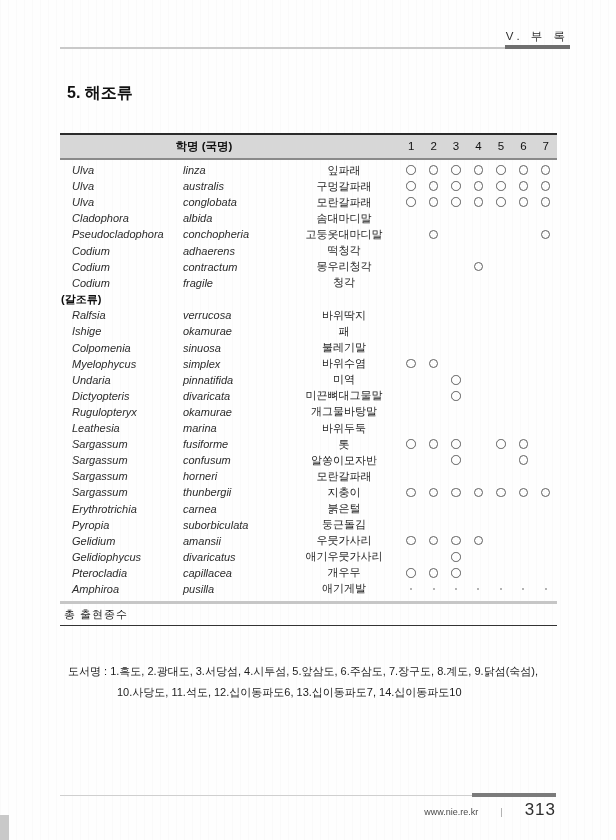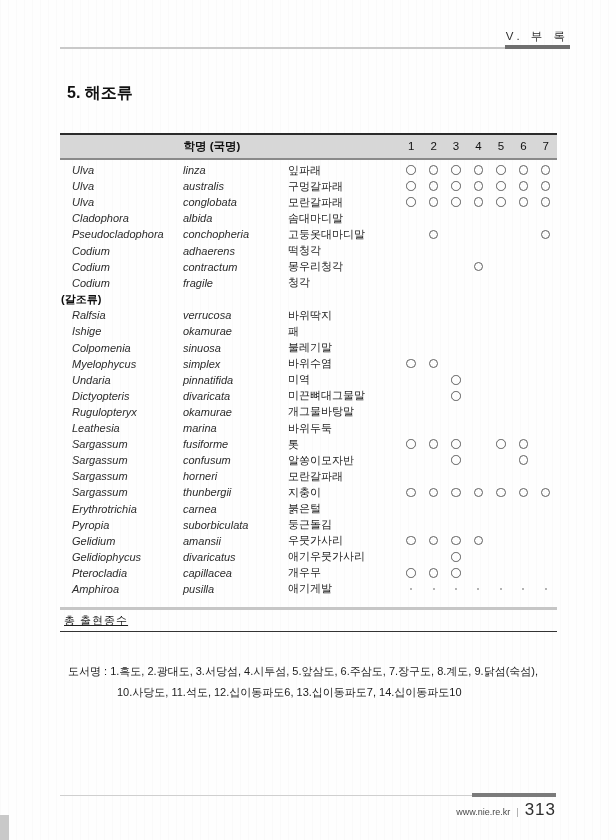--- a/index.html
+++ b/index.html
@@ -20,62 +20,62 @@
   .page-title{position:absolute;top:83px;left:67px;font-size:16px;font-weight:bold;color:#111;}
 
   
   .algae-table{position:absolute;top:133px;left:60px;width:497px;}
   .thead{
     position:relative;height:23px;background:#d7d7d7;
     border-top:2.5px solid #2b2b2b;border-bottom:2px solid #8a8a8a;
     box-sizing:content-box;
   }
   .thead-name{
-    position:absolute;left:12px;top:0;width:280px;height:23px;line-height:23px;
+    position:absolute;left:4px;top:0;width:280px;height:23px;line-height:23px;
     text-align:center;font-weight:bold;font-size:11.5px;color:#111;
   }
   .thead-cols{
     position:absolute;left:340px;top:0;width:157px;height:23px;
     display:grid;grid-template-columns:repeat(7,1fr);
   }
   .thead-col{line-height:23px;text-align:center;font-size:11.5px;color:#111;}
 
   .tbody{padding-top:2px;}
   .row{
     display:grid;
     grid-template-columns:123px 105px 112px repeat(7,22.43px);
     align-items:center;height:16.1px;font-size:11px;
   }
   .section-row{font-weight:bold;color:#0c0c0c;height:16.6px;}
   .section-row .sec-label{grid-column:1 / -1;padding-left:1px;}
   .cell-genus{padding-left:12px;font-style:italic;color:#2b2b2b;white-space:nowrap;}
   .cell-species{font-style:italic;color:#2b2b2b;white-space:nowrap;}
-  .cell-korean{color:#1d1d1d;white-space:nowrap;}
+  .cell-korean{color:#1d1d1d;white-space:nowrap;text-align:center;}
   .cell-presence{text-align:center;line-height:0;}
   .mark-circle{
     display:inline-block;width:7.5px;height:7.5px;border:1.2px solid #5f5f5f;
     border-radius:50%;background:transparent;vertical-align:middle;
   }
   .mark-dot{
     display:inline-block;width:2px;height:2px;background:#9a9a9a;
     border-radius:50%;vertical-align:middle;
   }
 
-  .total-bar{border-top:3px solid #c6c6c6;border-bottom:1.5px solid #333;height:21px;margin-top:10px;text-decoration:underline;}
+  .total-bar{border-top:3px solid #c6c6c6;border-bottom:1.5px solid #333;height:21px;margin-top:4px;}
   .total-label{font-size:11px;color:#1d1d1d;line-height:21px;padding-left:4px;letter-spacing:1px;}
 
   
   .footnote{position:absolute;top:661px;left:68px;width:505px;font-size:11px;color:#1d1d1d;line-height:21px;}
   .footnote .line2{padding-left:49px;}
 
   
   .footer-rule-light{position:absolute;top:795px;left:60px;width:413px;height:1px;background:#cfcfcf;}
   .footer-rule-dark{position:absolute;top:793px;left:472px;width:84px;height:4px;background:#7b7b7b;}
   .footer-text{
-    position:absolute;top:800px;right:60px;display:flex;align-items:baseline;gap:6px;
+    position:absolute;top:800px;right:60px;display:flex;align-items:baseline;gap:22px;
   }
   .footer-url{font-size:9px;color:#4a4a4a;}
   .footer-sep{font-size:9px;color:#9a9a9a;}
   .footer-page{font-size:17px;color:#2e2e2e;letter-spacing:1px;}
 
   .edge-tab{position:absolute;left:0;bottom:0;width:9px;height:25px;background:#c9c9c9;}
 </style>
 </head>
 <body>
 

